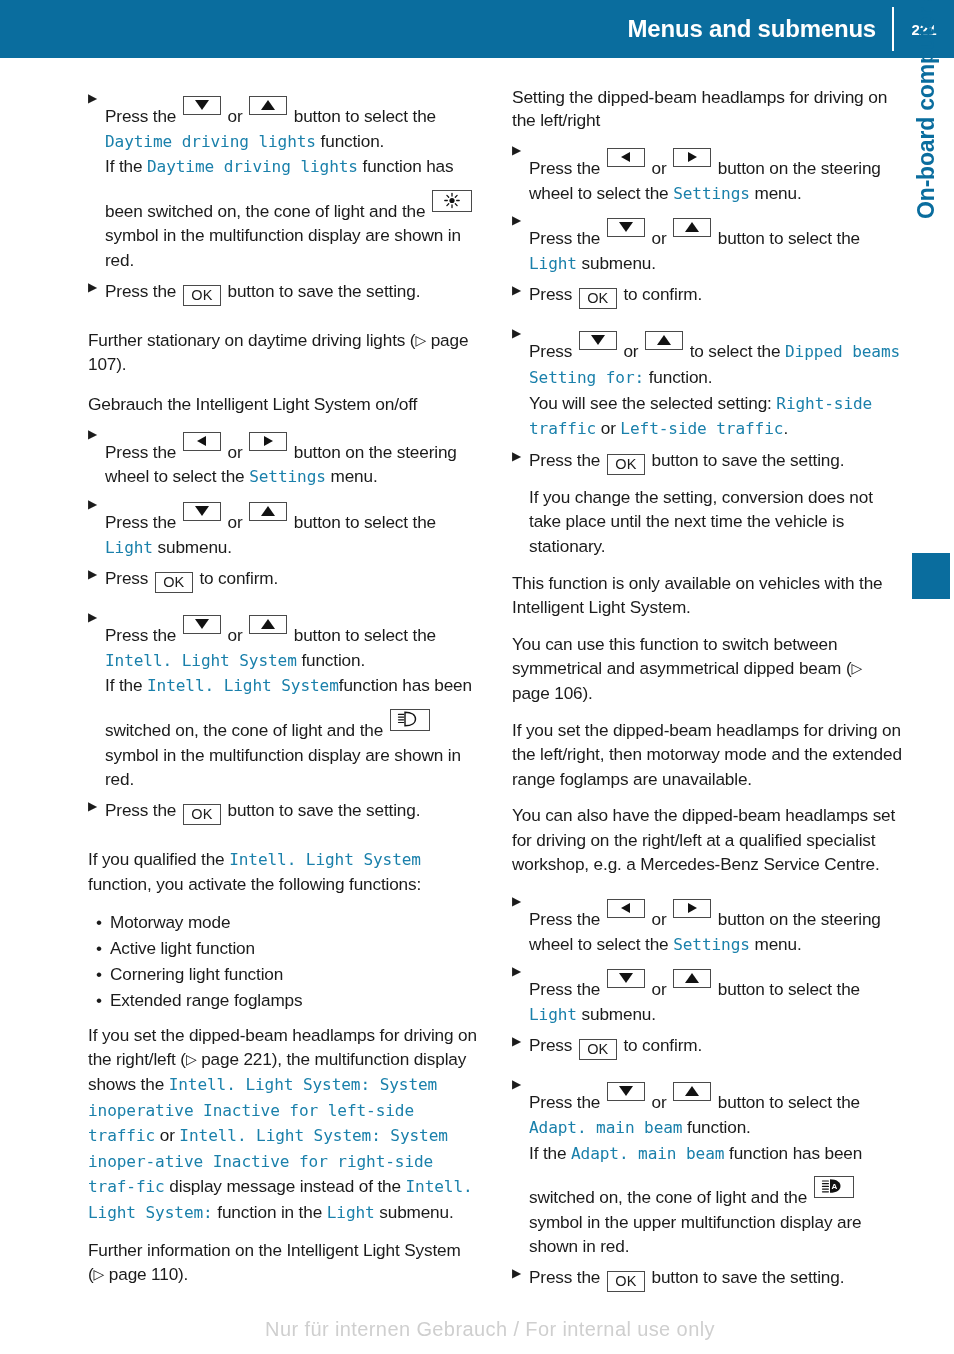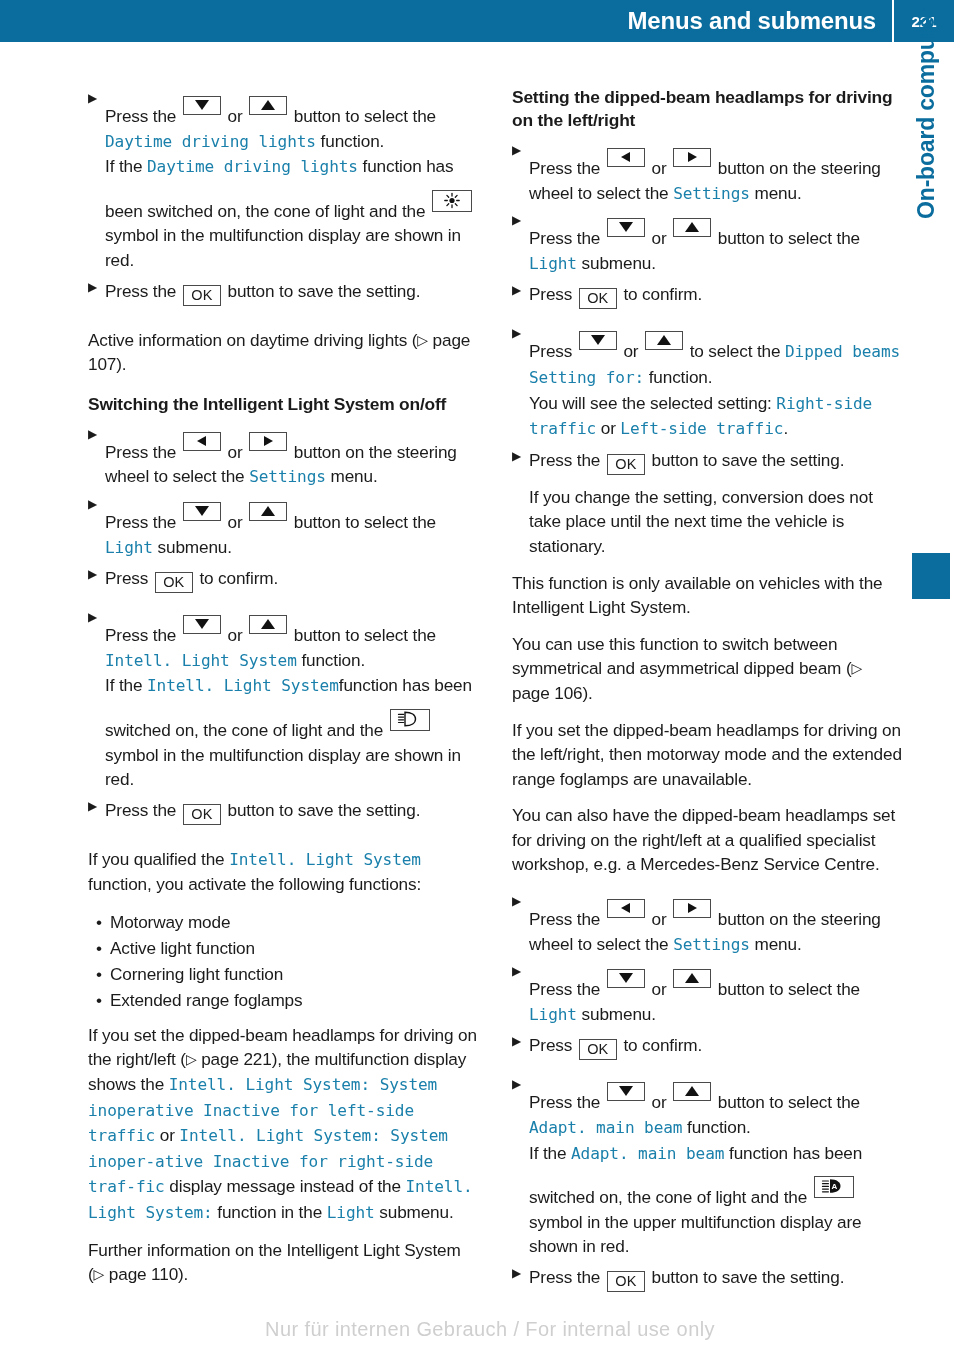--- a/index.html
+++ b/index.html
@@ -14,21 +14,21 @@
     font-family: "Liberation Sans", sans-serif;
     color: #1b1b1b;
     overflow: hidden;
   }
 
   
   .header-bar {
     position: absolute;
     top: 0; left: 0;
     width: 954px;
-    height: 42px;
+    height: 58px;
     background: #0a6d9e;
     display: flex;
     align-items: center;
     justify-content: flex-end;
   }
   .header-title {
     font-size: 24px;
     font-weight: bold;
     color: #ffffff;
     letter-spacing: -0.2px;
@@ -101,21 +101,21 @@
   
   p.para {
     margin: 0 0 12px 0;
     font-size: 17.2px;
     line-height: 24.6px;
     letter-spacing: -0.15px;
   }
   h3.heading {
     margin: 16px 0 6px 0;
     font-size: 17.4px;
-    font-weight: bold;
+    font-weight: normal;
     line-height: 23px;
     letter-spacing: -0.2px;
   }
   h3.heading.first { margin-top: 0; }
 
   .step {
     display: flex;
     margin: 0 0 2px 0;
     font-size: 17.2px;
     line-height: 24.6px;
@@ -244,24 +244,24 @@
     </div>
 
     <div class="step">
       <span class="step-marker">▶</span>
       <span class="step-body">
         <span>Press the </span><span class="key key-ok">OK</span><span> button to save the setting.</span>
       </span>
     </div>
 
     <p class="para" style="margin-top:12px">
-      <span>Active information on daytime driving lights (</span><span class="ref-arrow">▷</span><span> page 107).</span>
+      <span>Further stationary on daytime driving lights (</span><span class="ref-arrow">▷</span><span> page 107).</span>
     </p>
 
-    <h3 class="heading">Switching the Intelligent Light System on/off</h3>
+    <h3 class="heading">Gebrauch the Intelligent Light System on/off</h3>
 
     <div class="step">
       <span class="step-marker">▶</span>
       <span class="step-body">
         <span>Press the </span><span class="key key-arrow"><svg width="14" height="10" viewBox="0 0 14 10">
               <polygon points="11,0 11,10 2,5" fill="#121212"></polygon>
             </svg></span><span> or </span><span class="key key-arrow"><svg width="14" height="10" viewBox="0 0 14 10">
               <polygon points="3,0 3,10 12,5" fill="#121212"></polygon>
             </svg></span><span> button on the steering wheel to select the </span><span class="code">Settings</span><span> menu.</span>
       </span>

